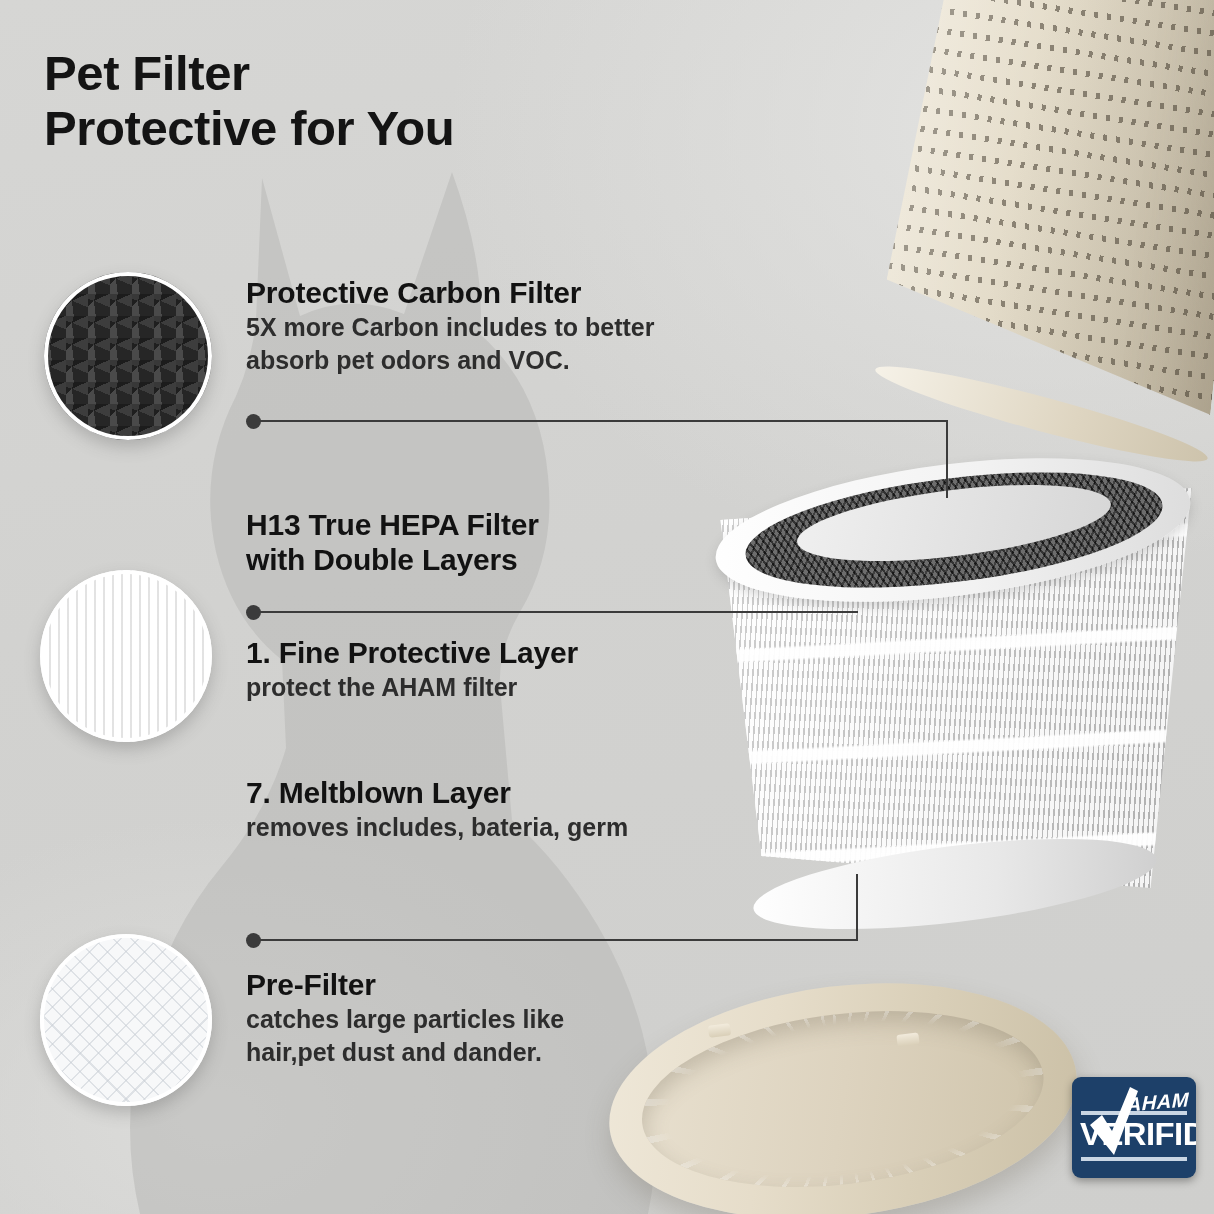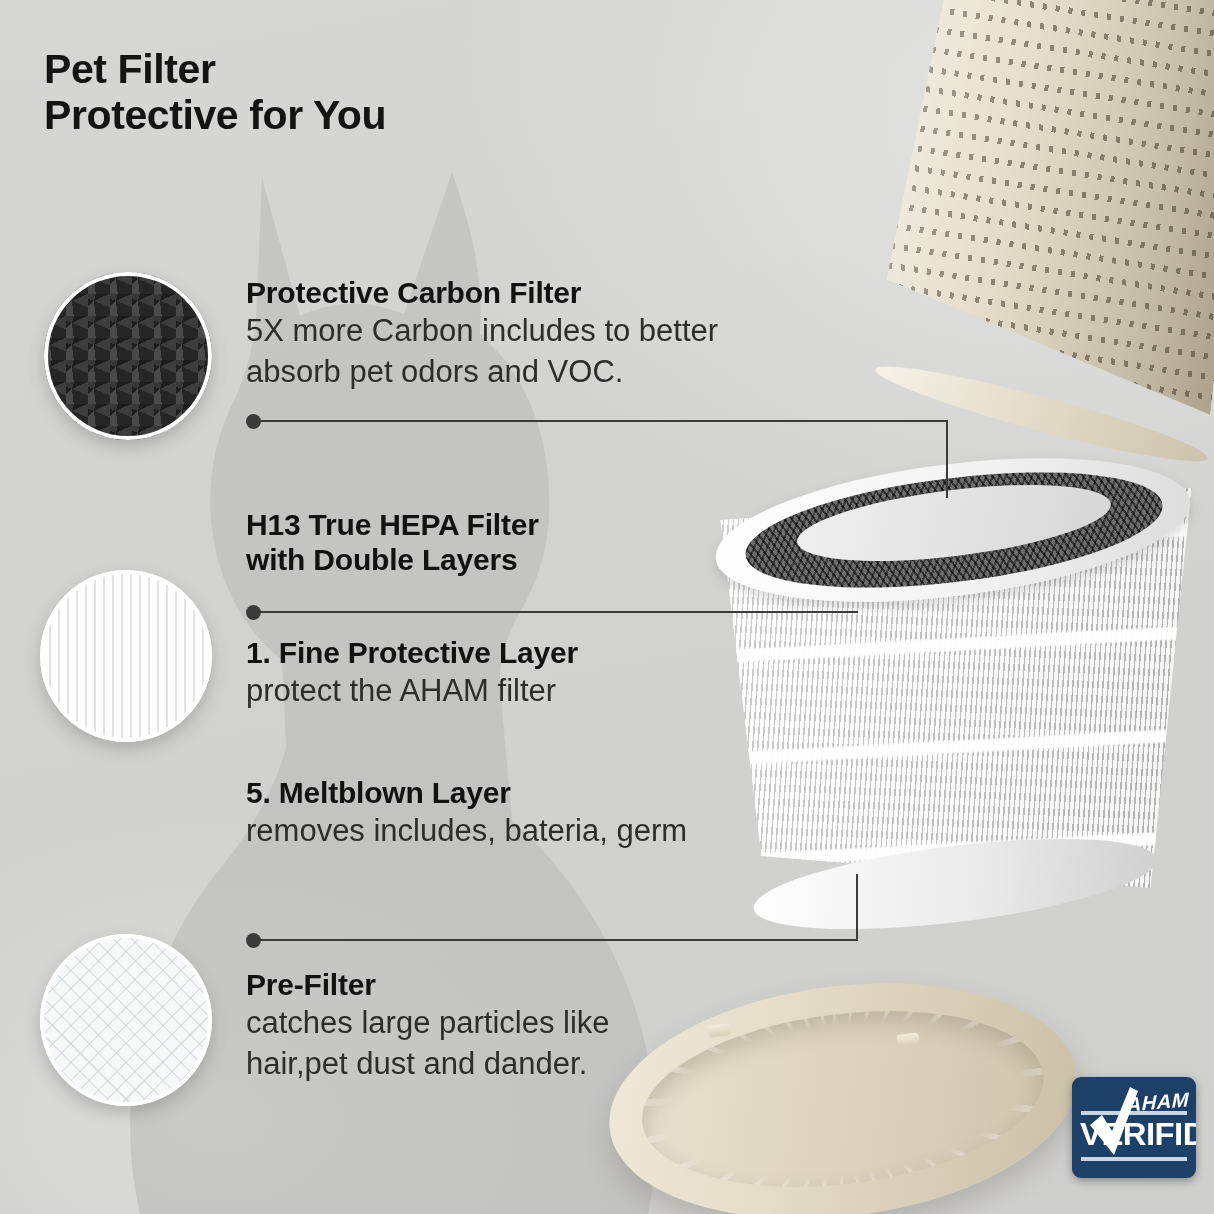--- a/index.html
+++ b/index.html
@@ -114,27 +114,27 @@
       repeating-linear-gradient(-45deg, rgba(198,204,211,.50) 0 1.5px, rgba(255,255,255,0) 1.5px 13px);}
 
   
   .leader{position:absolute;pointer-events:none;}
   .dot{position:absolute;width:15px;height:15px;border-radius:50%;background:#3b3b3b;}
   .hline{position:absolute;height:2px;background:#3b3b3b;}
   .vline{position:absolute;width:2px;background:#3b3b3b;}
 
   
   .title{position:absolute;left:44px;top:46px;width:700px;
-    font-size:41px;font-weight:700;line-height:1.13;color:#141414;letter-spacing:-.4px;}
+    font-size:49px;font-weight:700;line-height:1.13;color:#141414;letter-spacing:-.4px;}
   .title div{white-space:nowrap;}
 
   .blk{position:absolute;}
   .h2{font-size:30px;font-weight:700;color:#121212;line-height:1.16;letter-spacing:-.2px;
     white-space:nowrap;}
-  .p{font-size:31px;font-weight:400;color:#2d2d2d;line-height:1.32;white-space:nowrap;}
+  .p{font-size:25px;font-weight:700;color:#2d2d2d;line-height:1.32;white-space:nowrap;}
 
   #blk-carbon{left:246px;top:276px;}
   #blk-hepa{left:246px;top:508px;}
   #blk-l1{left:246px;top:636px;}
   #blk-l2{left:246px;top:776px;}
   #blk-pre{left:246px;top:968px;}
 
   
   .badge{position:absolute;left:1072px;top:1077px;width:124px;height:101px;
     border-radius:9px;background:#1d4069;
@@ -223,21 +223,21 @@
     <div class="h2">H13 True HEPA Filter</div>
     <div class="h2">with Double Layers</div>
   </div>
 
   <div class="blk" id="blk-l1">
     <div class="h2">1. Fine Protective Layer</div>
     <div class="p">protect the AHAM filter</div>
   </div>
 
   <div class="blk" id="blk-l2">
-    <div class="h2">5. Meltblown Layer</div>
+    <div class="h2">7. Meltblown Layer</div>
     <div class="p">removes includes, bateria, germ</div>
   </div>
 
   <div class="blk" id="blk-pre">
     <div class="h2">Pre-Filter</div>
     <div class="p">catches large particles like</div>
     <div class="p">hair,pet dust and dander.</div>
   </div>
 
   <div class="badge">

